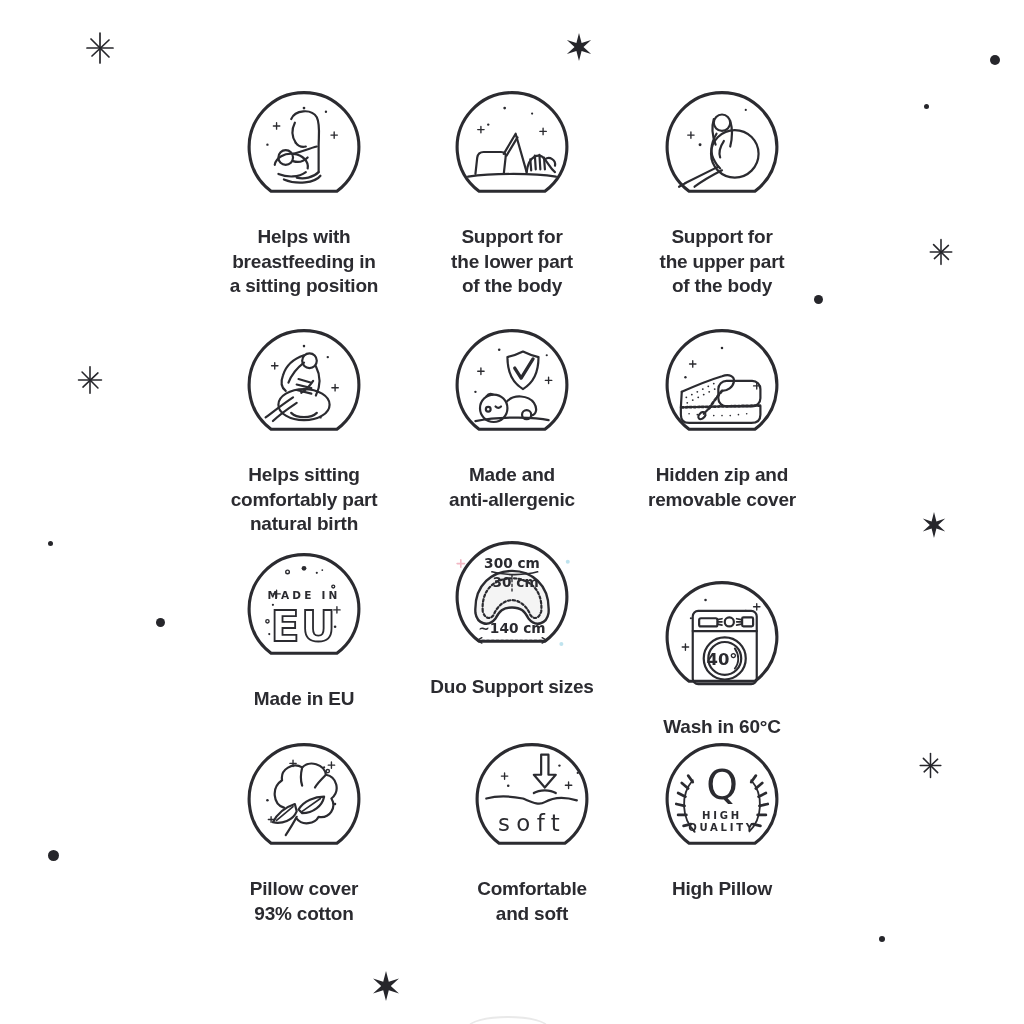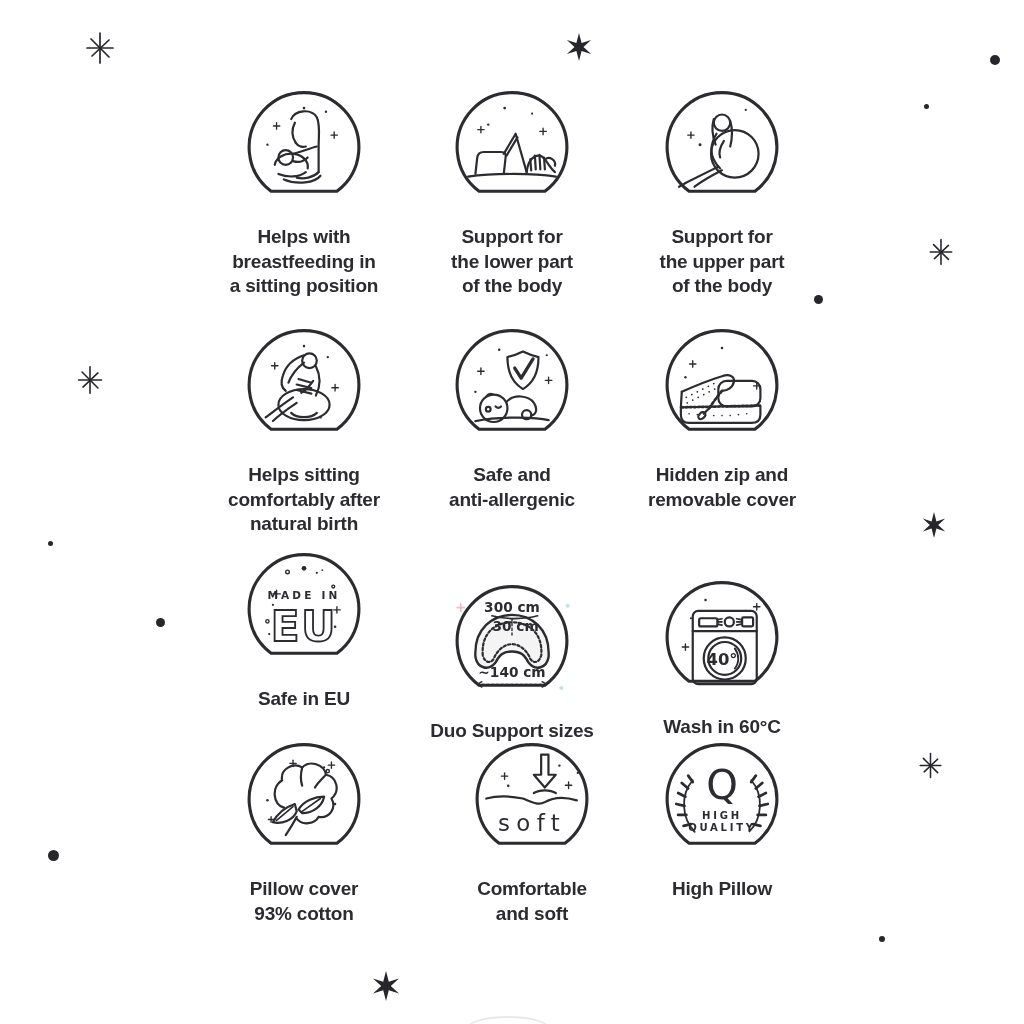--- a/index.html
+++ b/index.html
@@ -133,21 +133,21 @@
         <path d="M70,32 C58,36 50,44 47,54 C44,62 46,68 50,71"></path>
         <path d="M70,40 C62,46 56,54 53,62"></path>
         <path d="M83,44 C88,54 88,66 83,76"></path>
         <path d="M64,58 l14,4 M62,64 l16,4 M62,70 l16,4"></path>
         <path d="M58,78 C46,86 36,94 28,100"></path>
         <path d="M62,84 C50,92 42,98 36,104"></path>
         <path d="M80,60 C76,66 72,70 67,73"></path>
       </g>
     </svg>
     <figcaption class="caption">Helps sitting
-comfortably after
+comfortably part
 natural birth</figcaption>
   </figure>
 
   <figure class="feature" style="left:402px;top:326px">
     <svg class="badge" viewBox="0 0 140 140">
       <path class="b" d="M34,113 A60,60 0 1 1 106,113 Z"></path>
       <g class="sp">
           <path d="M36,46 v7 M32.5,49.5 h7"></path>
           <path d="M110,56 v7 M106.5,59.5 h7"></path>
         </g>
@@ -159,21 +159,21 @@
         <path d="M73,46 L80,57 L93,36" style="stroke-width:3.6"></path>
         <circle cx="50" cy="90" r="15"></circle>
         <circle cx="44" cy="91" r="2.6"></circle>
         <path d="M52,88 q3,3 6,0"></path>
         <path d="M42,77 q3,-4 7,-2"></path>
         <path d="M64,83 C72,74 88,76 94,84 C98,90 97,97 91,98"></path>
         <circle cx="86" cy="97" r="5"></circle>
         <path d="M30,104 C55,99 95,99 110,103"></path>
       </g>
     </svg>
-    <figcaption class="caption">Safe and
+    <figcaption class="caption">Made and
 anti-allergenic</figcaption>
   </figure>
 
   <figure class="feature" style="left:612px;top:326px">
     <svg class="badge" viewBox="0 0 140 140">
       <path class="b" d="M34,113 A60,60 0 1 1 106,113 Z"></path>
       <g class="sp">
           <path d="M38,38 v7 M34.5,41.5 h7"></path>
           <path d="M108,62 v7 M104.5,65.5 h7"></path>
         </g>
@@ -230,24 +230,24 @@
         <circle cx="70" cy="20" r="2.6"></circle>
           <circle cx="84" cy="25" r="1.2"></circle>
           <circle cx="36" cy="60" r="1.2"></circle>
         <circle cx="104" cy="84" r="1.4"></circle>
           <circle cx="32" cy="92" r="1.2"></circle>
           <circle cx="90" cy="22" r="1"></circle>
       </g>
       <text class="t" x="70" y="54" font-size="11.5" letter-spacing="3.5">MADE IN</text>
       <text x="70" y="100" font-size="46" font-weight="bold" text-anchor="middle" fill="none" stroke="#2b2b30" stroke-width="2" letter-spacing="2" font-family="DejaVu Sans, sans-serif">EU</text>
     </svg>
-    <figcaption class="caption">Safe in EU</figcaption>
-  </figure>
-
-  <figure class="feature" style="left:402px;top:582px">
+    <figcaption class="caption">Made in EU</figcaption>
+  </figure>
+
+  <figure class="feature" style="left:402px;top:538px">
     <svg class="badge" viewBox="0 0 140 140">
       <path class="b" d="M34,113 A60,60 0 1 1 106,113 Z"></path>
       <g stroke="#f2b8c4" stroke-width="1.8" stroke-linecap="round" fill="none">
           <path d="M14,24 v8 M10,28 h8"></path>
         </g>
       <circle cx="131" cy="26" r="2.2" fill="#bfe3ee"></circle>
         <circle cx="124" cy="116" r="2.2" fill="#bfe3ee"></circle>
       <path d="M30,82 C28,50 50,36 70,36 C90,36 112,50 110,82 C108,94 96,98 88,88 C84,80 80,76 70,76 C60,76 56,80 52,88 C44,98 32,94 30,82 Z" fill="#f4f4f4" stroke="#2b2b30" stroke-width="2.6" stroke-linejoin="round"></path>
       <path class="s d" d="M38,80 C36,54 54,44 70,44 C86,44 104,54 102,80 C100,88 94,90 90,84 C86,74 78,68 70,68 C62,68 54,74 50,84 C46,90 40,88 38,80 Z" fill="#ffffff"></path>
       <text class="t" x="70" y="33" font-size="15">300 cm</text>

